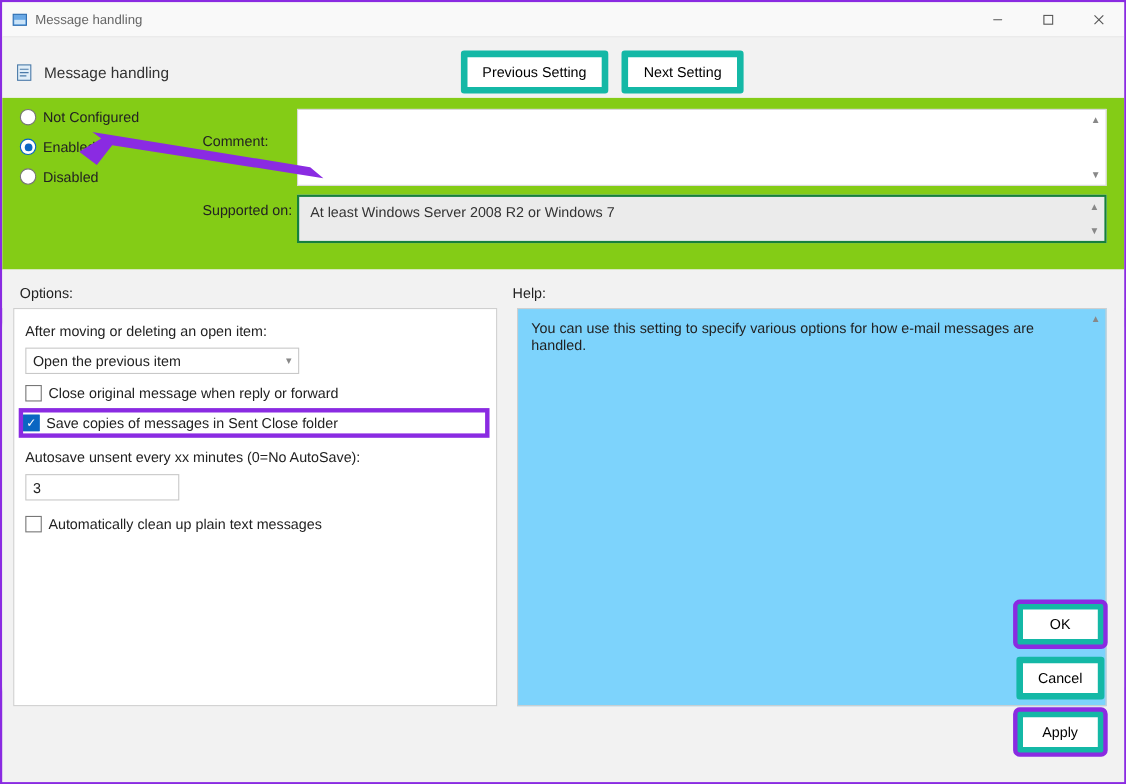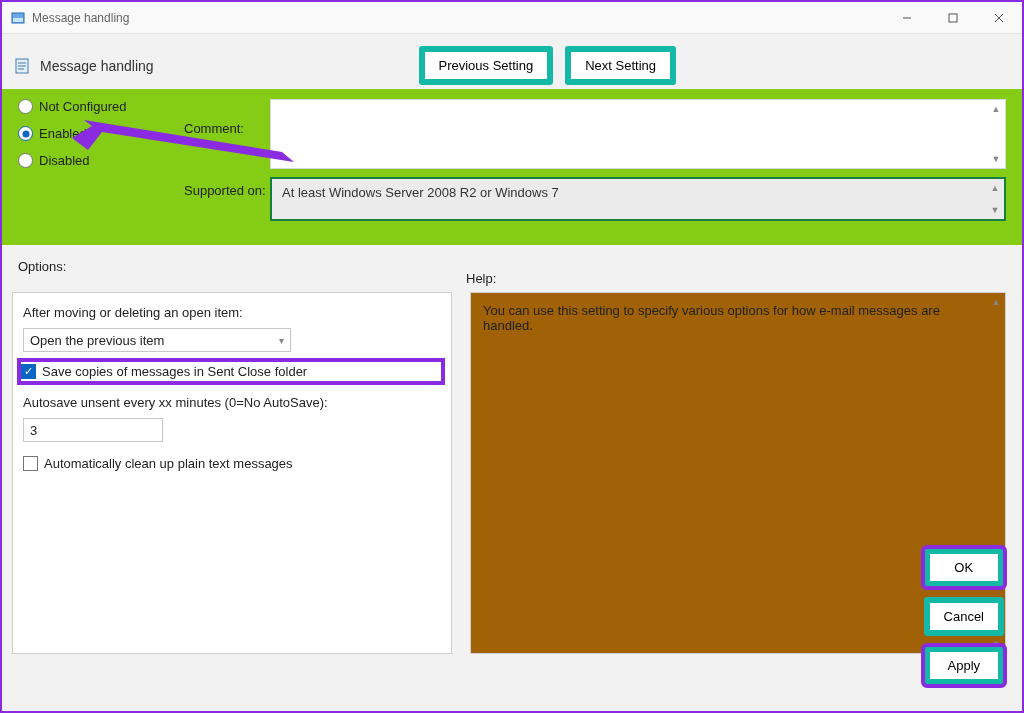--- a/index.html
+++ b/index.html
@@ -116,41 +116,41 @@
     font-size: 9px; color: #888; cursor: pointer;
   }
   .supported-box .updown.top { top: 2px; }
   .supported-box .updown.bot { bottom: 2px; }
 
   
   .labels-row {
     display: flex; padding: 14px 16px 6px 16px; background: #f2f2f2;
   }
   .labels-row .col-left { width: 448px; }
-  .labels-row .col-right { flex: 1; margin-top: 12px; }
+  .labels-row .col-right { flex: 1; }
 
   .lower {
     display: flex; gap: 18px; padding: 0 16px 0 10px; background: #f2f2f2; border-radius: 18px;
   }
   .options-panel {
     width: 440px; height: 362px;
     background: #fff; border: 1px solid #cfcfcf;
     padding: 10px 10px;
     position: relative;
   }
   .help-panel {
     flex: 1; height: 362px;
-    background: #a16207; border: 1px solid #cfcfcf;
+    background: #7dd3fc; border: 1px solid #cfcfcf;
     padding: 10px 12px;
     position: relative;
   }
 
   .opt-label { margin: 2px 0 8px 0; }
   .select {
-    width: 268px; height: 24px;
+    width: 249px; height: 24px;
     border: 1px solid #c8c8c8;
     background: #fff;
     display: flex; align-items: center; justify-content: space-between;
     padding: 0 6px; font-size: 13px;
     cursor: pointer;
   }
   .select .chev { color: #888; font-size: 10px; }
   .chk-row { display: flex; align-items: center; gap: 6px; margin: 10px 0 0 0; }
   .chkbox {
     width: 15px; height: 15px; border: 1px solid #777;
@@ -283,20 +283,24 @@
 </div>
 
 <div class="lower">
   <div class="options-panel">
     <div class="opt-label">After moving or deleting an open item:</div>
     <div class="select">
       <span>Open the previous item</span>
       <span class="chev">▾</span>
     </div>
 
+    <div class="chk-row">
+      <span class="chkbox"></span>
+      <span>Close original message when reply or forward</span>
+    </div>
 
     <div class="chk-row highlight">
       <span class="chkbox checked"></span>
       <span>Save copies of messages in Sent Close folder</span>
     </div>
 
     <div class="opt-label" style="margin-top:14px">Autosave unsent every xx minutes (0=No AutoSave):</div>
     <div class="numbox">
       <span>3</span>
     </div>

